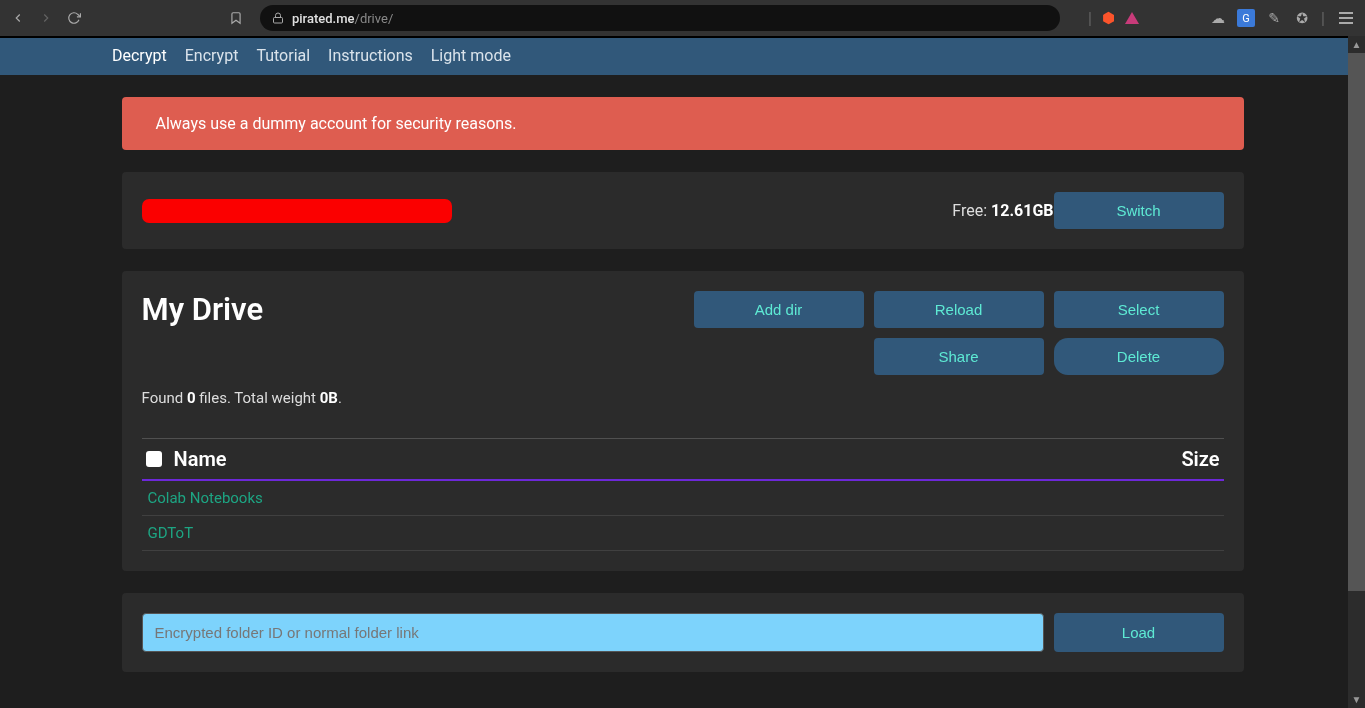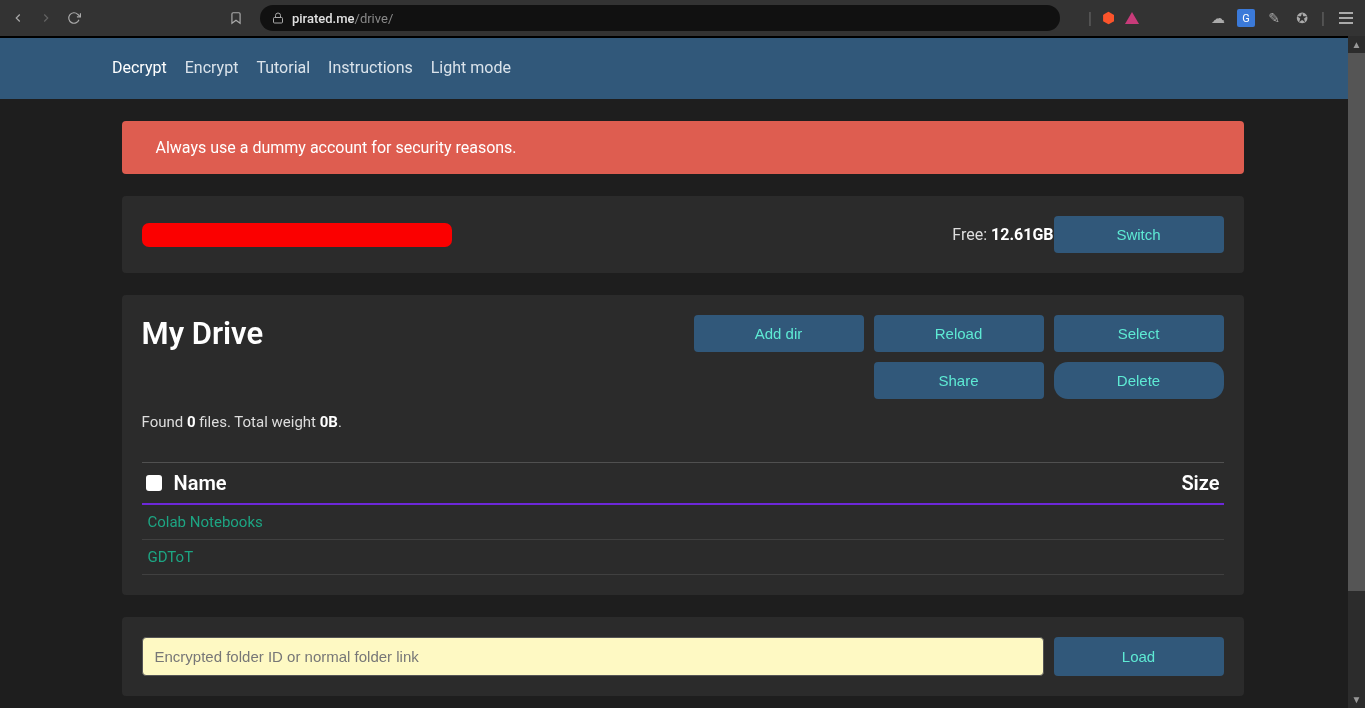--- a/index.html
+++ b/index.html
@@ -66,21 +66,21 @@
       width: 18px; height: 18px; background: #3b7ad9; color: white;
       font-size: 11px; display: flex; align-items: center; justify-content: center;
       border-radius: 2px;
     }
     .menu-burger { display: flex; flex-direction: column; gap: 3px; padding: 4px; }
     .menu-burger span { width: 14px; height: 2px; background: #aaa; }
 
     
     .nav-bar {
       background: #31587a;
-      height: 63px;
+      height: 39px;
       display: flex;
       align-items: center;
       padding: 0 112px;
       gap: 18px;
     }
     .nav-item {
       color: #dae3eb;
       font-size: 16px;
       cursor: pointer;
       padding: 6px 0;
@@ -192,21 +192,21 @@
       gap: 12px;
       align-items: center;
       font-size: 15px;
     }
     .table-row .name-cell { padding-left: 2px; }
     .link { color: #1da583; cursor: pointer; }
     
     .load-row { display: flex; gap: 10px; }
     .text-input {
       flex: 1;
-      background: #fef9c3;
+      background: #7dd3fc;
       border: 1px solid #555;
       border-radius: 4px;
       padding: 10px 12px;
       font-size: 15px;
       color: #333;
       outline: none;
     }
     .text-input::placeholder { color: #777; }
     .scrollbar {
       position: fixed;

